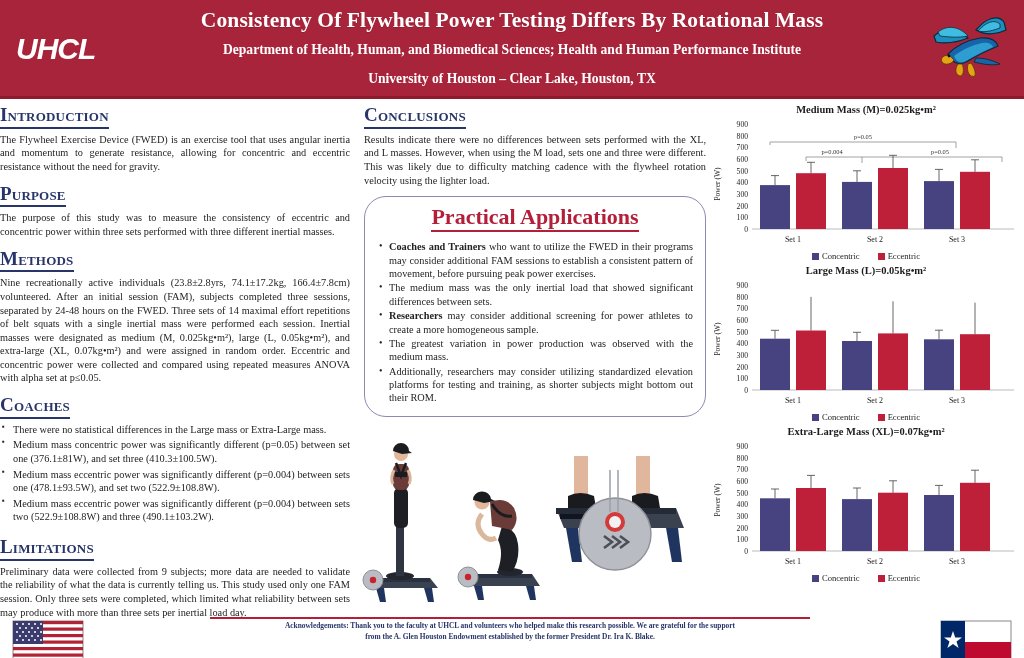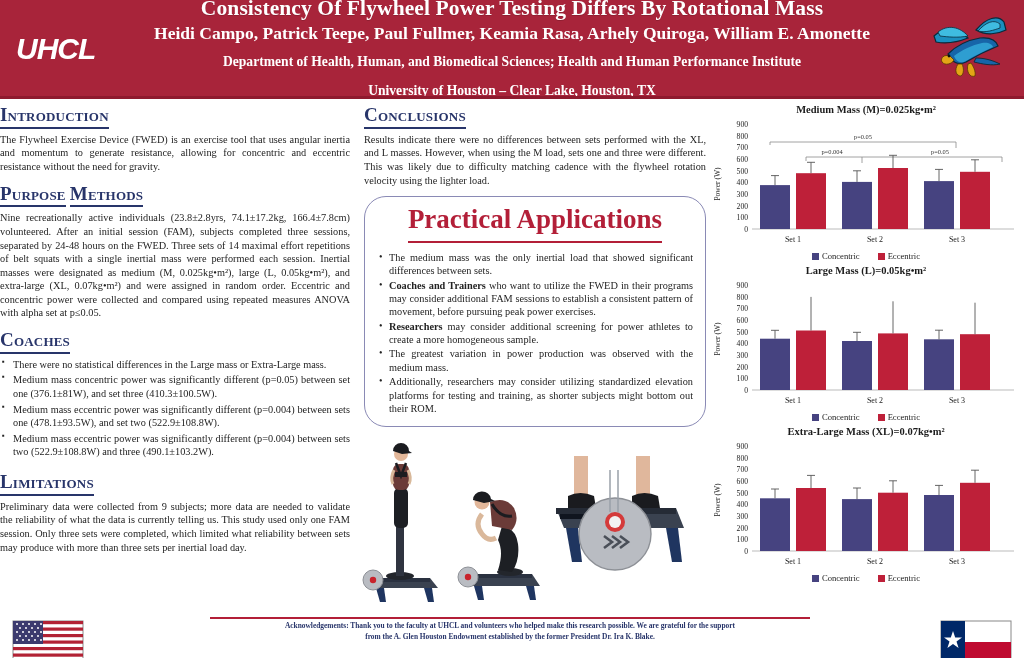--- a/index.html
+++ b/index.html
@@ -61,23 +61,23 @@
     content:"\25AA"; position:absolute; left:2px; top:-1px;
     font-size:8px; color:#232323;
   }
 
   
   .pa-box {
     margin-top:9px; border:1.2px solid #8A8AB5; border-radius:22px;
     padding:8px 12px 10px 12px; background:#fff;
   }
   .pa-title {
-    text-align:center; color:#B31F38; font-weight:bold; font-size:27px;
+    text-align:center; color:#B31F38; font-weight:bold; font-size:22px;
     border-bottom:2px solid #B31F38; display:inline-block;
-    margin:0 auto 8px auto; line-height:1.1; padding-bottom:6px;
+    margin:0 auto 8px auto; line-height:1.1; padding-bottom:1px;
   }
   .pa-title-wrap { text-align:center; }
   ul.pa-list { list-style:none; }
   ul.pa-list li {
     font-size:10.3px; line-height:1.3; color:#232323;
     text-align:justify; position:relative; padding-left:12px; margin-bottom:1px;
   }
   ul.pa-list li::before {
     content:"\2022"; position:absolute; left:2px; top:-1px; font-size:10px;
   }
@@ -129,33 +129,33 @@
         <path d="M22 50 C16 48 12 52 14 56 C17 60 24 58 26 54 Z" fill="#E3A516" stroke="#5a3a00" stroke-width=".8"></path>
         <circle cx="21" cy="50" r="1.4" fill="#111"></circle>
         <path d="M30 58 C26 64 28 70 33 70 C36 68 36 62 34 58 Z" fill="#E3A516" stroke="#5a3a00" stroke-width=".8"></path>
         <path d="M40 58 C38 66 42 72 47 70 C48 65 45 60 43 57 Z" fill="#E3A516" stroke="#5a3a00" stroke-width=".8"></path>
         <path d="M48 52 C56 52 64 54 72 58 C64 60 54 58 46 56 Z" fill="#1765A8" stroke="#0a2a3a" stroke-width=".9"></path>
       </g>
     </svg>
 
     <div class="header-inner">
       <div class="hdr-title">Consistency Of Flywheel Power Testing Differs By Rotational Mass</div>
-      <div class="hdr-authors">Heidi Campo, Patrick Teepe, Paul Fullmer, Keamia Rasa, Arhely Quiroga, William E. Amonette</div>
       <div class="hdr-dept">Department of Health, Human, and Biomedical Sciences; Health and Human Performance Institute</div>
       <div class="hdr-univ">University of Houston – Clear Lake, Houston, TX</div>
     </div>
   </div>
   <div class="hdr-rule"></div>
 
   <div class="col-left">
 
     <div class="sec-head">Introduction</div>
     <div class="body-text">The Flywheel Exercise Device (FWED) is an exercise tool that uses angular inertia and momentum to generate resistance, allowing for concentric and eccentric resistance without the need for gravity.</div>
 
     <div class="sec-head">Purpose</div>
+    <div class="body-text">The purpose of this study was to measure the consistency of eccentric and concentric power within three sets performed with three different inertial masses.</div>
 
     <div class="sec-head">Methods</div>
     <div class="body-text">Nine recreationally active individuals (23.8±2.8yrs, 74.1±17.2kg, 166.4±7.8cm) volunteered. After an initial session (FAM), subjects completed three sessions, separated by 24-48 hours on the FWED. Three sets of 14 maximal effort repetitions of belt squats with a single inertial mass were performed each session. Inertial masses were designated as medium (M, 0.025kg•m²), large (L, 0.05kg•m²), and extra-large (XL, 0.07kg•m²) and were assigned in random order. Eccentric and concentric power were collected and compared using repeated measures ANOVA with alpha set at p≤0.05.</div>
 
     <div class="sec-head">Coaches</div>
     <ul class="bullets">
       <li>There were no statistical differences in the Large mass or Extra-Large mass.</li>
       <li>Medium mass concentric power was significantly different (p=0.05) between set one (376.1±81W), and set  three (410.3±100.5W).</li>
       <li>Medium mass eccentric power was significantly different (p=0.004) between sets one (478.1±93.5W), and set two (522.9±108.8W).</li>
       <li>Medium mass eccentric power was significantly different (p=0.004) between sets two (522.9±108.8W) and three (490.1±103.2W).</li>
@@ -167,22 +167,22 @@
 
   <div class="col-mid">
     <div class="sec-head">Conclusions</div>
     <div class="body-text">Results indicate there were no differences between sets performed with the XL, and L masses. However, when using the M load, sets one and three were different. This was likely due to difficulty matching cadence with the flywheel rotation velocity using the lighter load.</div>
 
     <div class="pa-box">
       <div class="pa-title-wrap">
         <div class="pa-title">Practical Applications</div>
       </div>
       <ul class="pa-list">
+        <li><b>Coaches and Trainers</b><span> who want to utilize the FWED in their programs may consider additional FAM sessions to establish a consistent pattern of movement, before pursuing peak power exercises.</span></li>
         <li><span>The medium mass was the only inertial load that showed significant differences between sets.</span></li>
-        <li><b>Coaches and Trainers</b><span> who want to utilize the FWED in their programs may consider additional FAM sessions to establish a consistent pattern of movement, before pursuing peak power exercises.</span></li>
         <li><b>Researchers</b><span> may consider additional screening for power athletes to create a more homogeneous sample.</span></li>
         <li><span>The greatest variation in power production was observed with the medium mass.</span></li>
         <li><span>Additionally, researchers may consider utilizing standardized elevation platforms for testing and training, as shorter subjects might bottom out their ROM.</span></li>
       </ul>
     </div>
   </div>
 
   <div class="photos">
     <svg width="352" height="180" viewBox="0 0 352 180">
 

